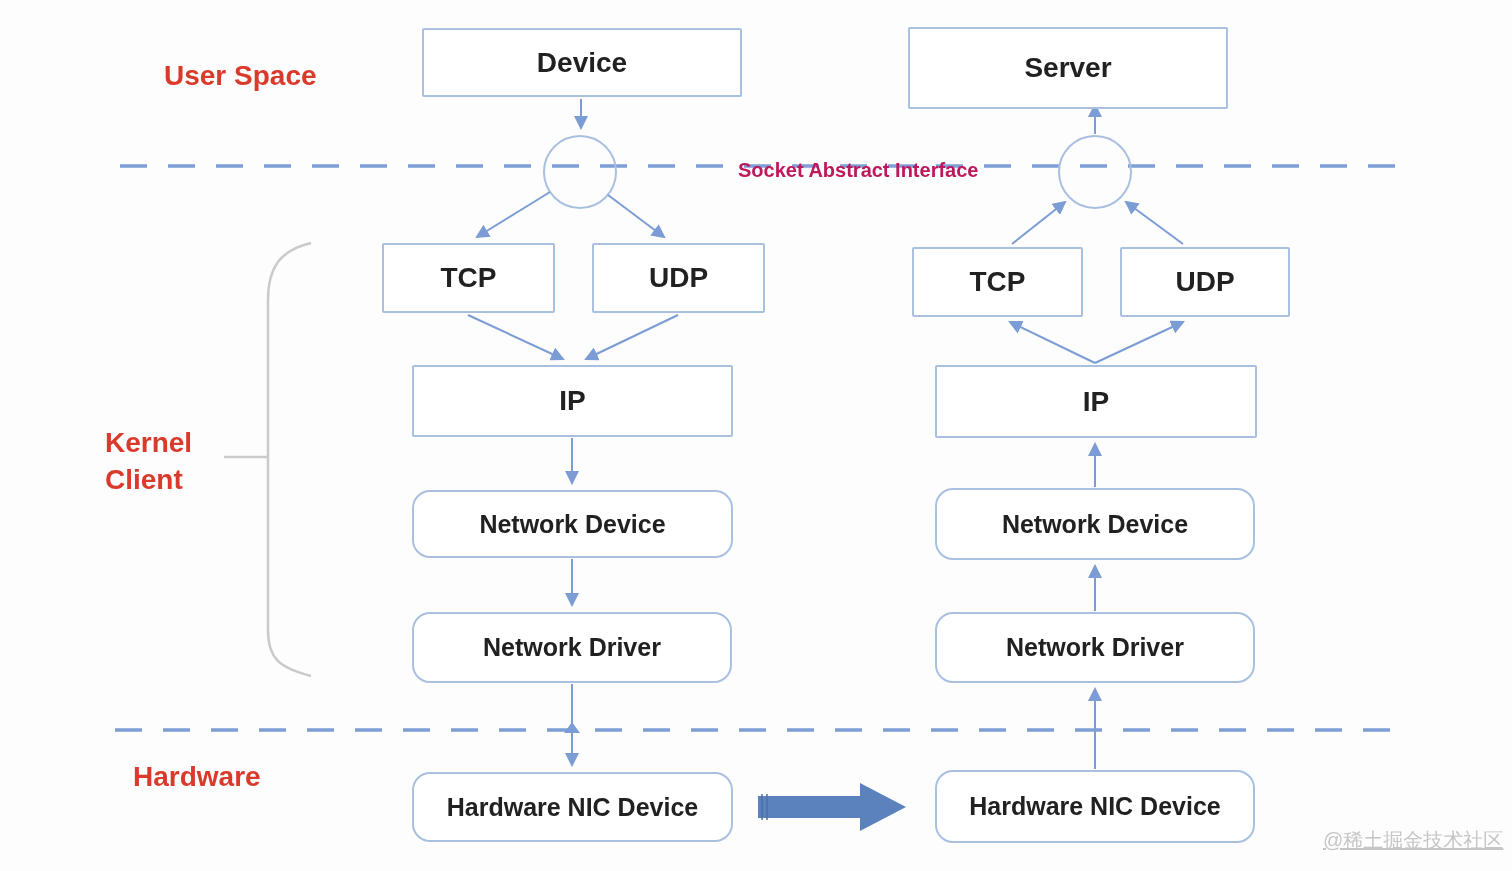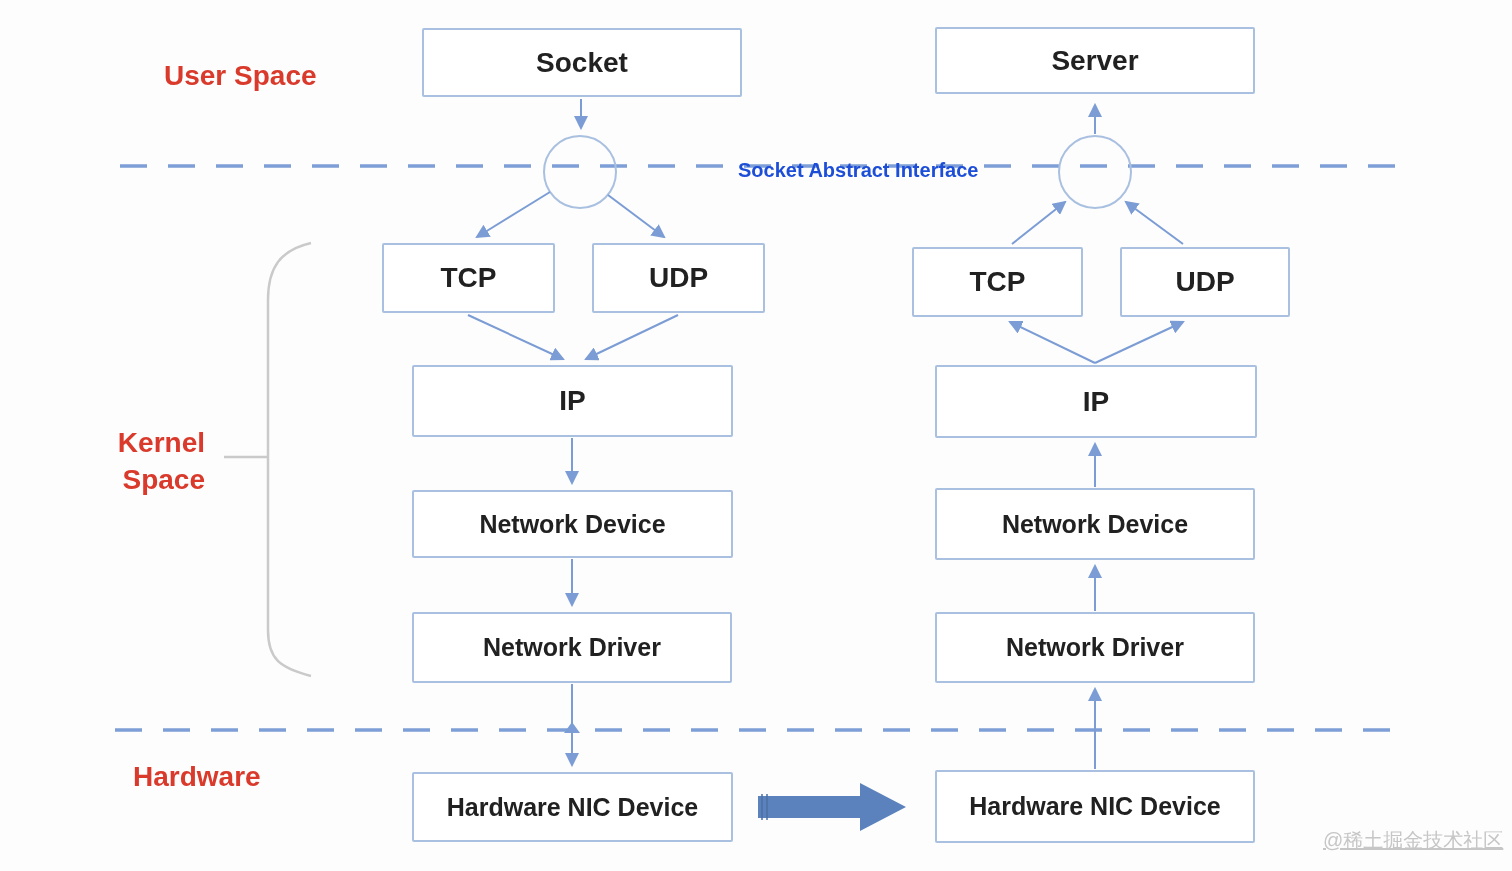--- a/index.html
+++ b/index.html
@@ -13,29 +13,29 @@
   .node{
     position:absolute;
     background:#ffffff;
     border:2px solid #a9c0e0;
     border-radius:2px;
     display:flex;align-items:center;justify-content:center;
     color:#212121;font-weight:700;
     box-sizing:border-box;
   }
   .fs-lg{font-size:28px;}
-  .fs-md{font-size:25px;}
+  .fs-md{font-size:25px;border-radius:18px;}
   .red-label{
     position:absolute;color:#d93a2b;font-weight:700;font-size:28px;
     white-space:nowrap;
   }
-  .kernel-label{text-align:right;line-height:37px;white-space:normal;width:100px;}
+  .kernel-label{text-align:left;line-height:37px;white-space:normal;width:100px;}
   .socket-label{
     position:absolute;left:738px;top:159px;
-    color:#1d4ed8;font-weight:700;font-size:20px;white-space:nowrap;
+    color:#be185d;font-weight:700;font-size:20px;white-space:nowrap;
     letter-spacing:0px;
   }
   .watermark{
     position:absolute;left:1323px;top:827px;
     color:#c6c6c6;font-size:20px;font-weight:400;white-space:nowrap;text-decoration:underline;
   }
 </style>
 </head>
 <body>
 
@@ -85,35 +85,35 @@
     <g>
       <polygon points="758,796 860,796 860,783 906,807 860,831 860,818 758,818" fill="#5b82bd" stroke="none"></polygon>
       <line x1="762" y1="794" x2="762" y2="820" stroke="#4a6fa5" stroke-width="1.5"></line>
       <line x1="767" y1="794" x2="767" y2="820" stroke="#4a6fa5" stroke-width="1.5"></line>
     </g>
   </svg>
 
   <div class="red-label" style="left:164px;top:60px;">User Space</div>
   <div class="red-label kernel-label" style="left:105px;top:424px;">
     <span>Kernel</span><br>
-    <span>Space</span>
+    <span>Client</span>
   </div>
   <div class="red-label" style="left:133px;top:761px;">Hardware</div>
 
   <div class="socket-label">Socket Abstract Interface</div>
 
-  <div class="node fs-lg" style="left:422px;top:28px;width:320px;height:69px;">Socket</div>
+  <div class="node fs-lg" style="left:422px;top:28px;width:320px;height:69px;">Device</div>
   <div class="node fs-lg" style="left:382px;top:243px;width:173px;height:70px;">TCP</div>
   <div class="node fs-lg" style="left:592px;top:243px;width:173px;height:70px;">UDP</div>
   <div class="node fs-lg" style="left:412px;top:365px;width:321px;height:72px;">IP</div>
   <div class="node fs-md" style="left:412px;top:490px;width:321px;height:68px;">Network Device</div>
   <div class="node fs-md" style="left:412px;top:612px;width:320px;height:71px;">Network Driver</div>
   <div class="node fs-md" style="left:412px;top:772px;width:321px;height:70px;">Hardware NIC Device</div>
 
-  <div class="node fs-lg" style="left:935px;top:27px;width:320px;height:67px;">Server</div>
+  <div class="node fs-lg" style="left:908px;top:27px;width:320px;height:82px;">Server</div>
   <div class="node fs-lg" style="left:912px;top:247px;width:171px;height:70px;">TCP</div>
   <div class="node fs-lg" style="left:1120px;top:247px;width:170px;height:70px;">UDP</div>
   <div class="node fs-lg" style="left:935px;top:365px;width:322px;height:73px;">IP</div>
   <div class="node fs-md" style="left:935px;top:488px;width:320px;height:72px;">Network Device</div>
   <div class="node fs-md" style="left:935px;top:612px;width:320px;height:71px;">Network Driver</div>
   <div class="node fs-md" style="left:935px;top:770px;width:320px;height:73px;">Hardware NIC Device</div>
 
   <div class="watermark">@稀土掘金技术社区</div>
 
 </div>

